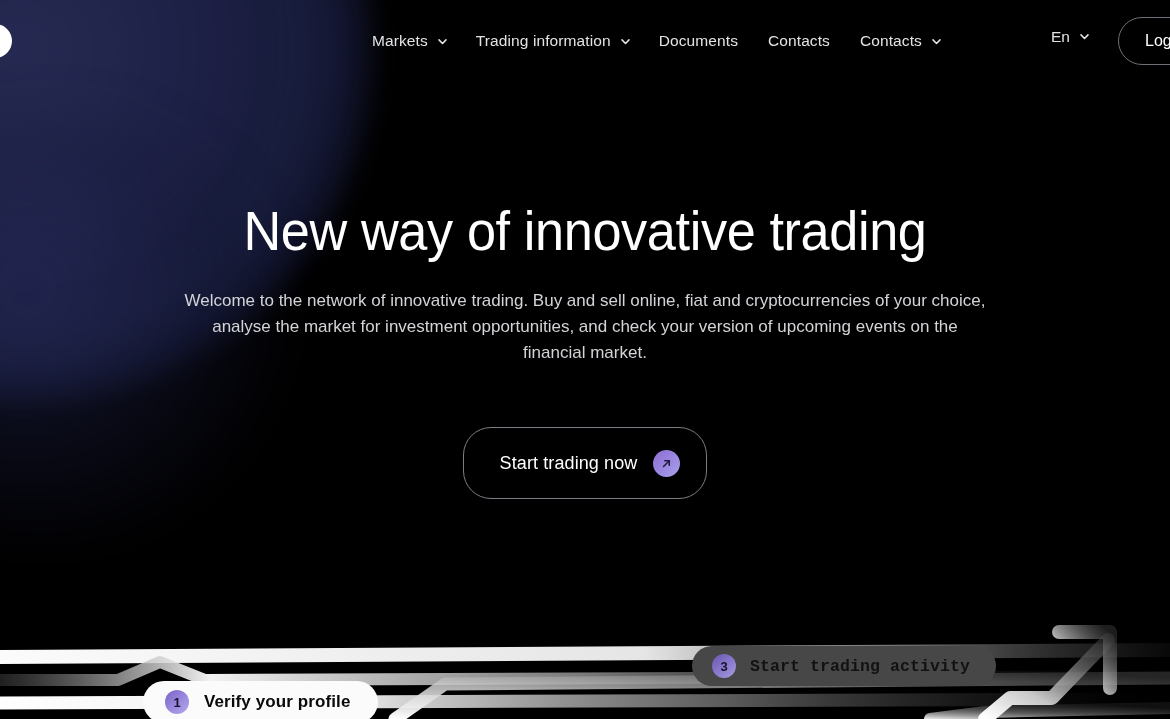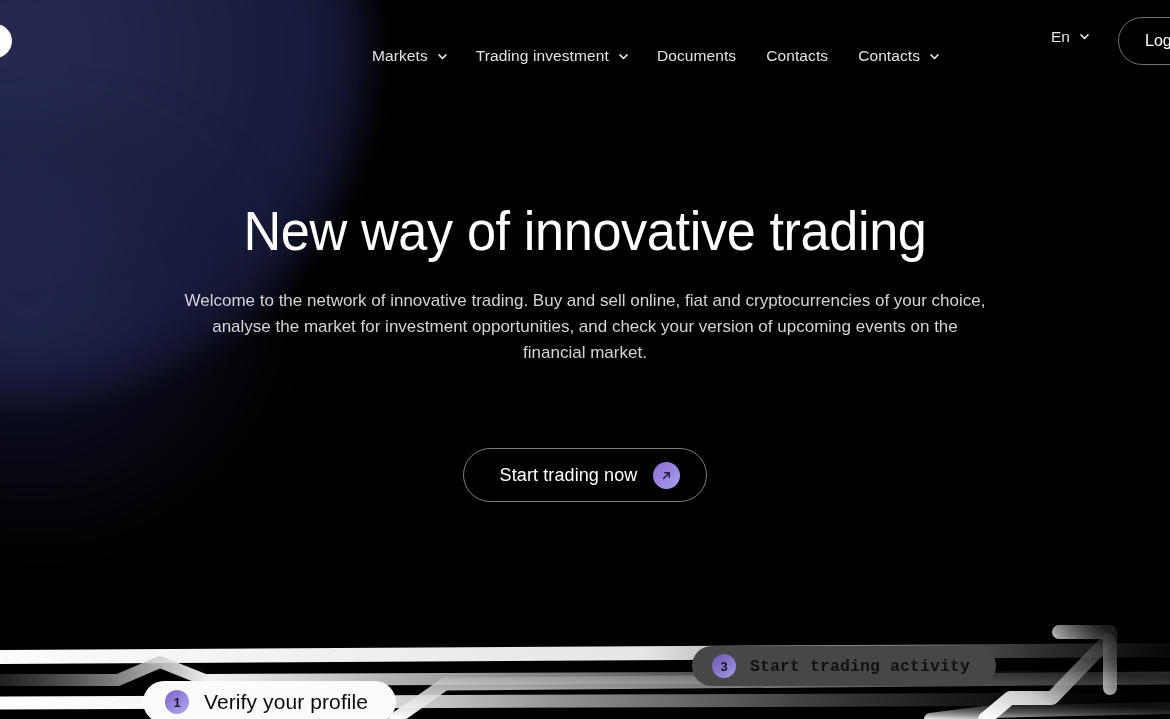--- a/index.html
+++ b/index.html
@@ -88,21 +88,21 @@
     top: 24px;
     width: 34px;
     height: 34px;
     border-radius: 50%;
     background: #ffffff;
   }
 
   .nav {
     position: absolute;
     left: 372px;
-    top: 44px;
+    top: 29px;
     display: flex;
     align-items: center;
     gap: 30px;
     height: 24px;
   }
 
   .nav-item {
     display: flex;
     align-items: center;
     gap: 9px;
@@ -197,27 +197,26 @@
     top: 427px;
     width: 1170px;
     display: flex;
     justify-content: center;
   }
 
   .cta-btn {
     display: flex;
     align-items: center;
     gap: 16px;
-    height: 54px;
+    height: 72px;
     padding: 0 26px 0 36px;
     border: 1px solid #7c7c85;
     border-radius: 28px;
     background: transparent;
     cursor: pointer;
-    margin-top: 21px;
   }
 
   .cta-label {
     font-size: 18px;
     color: #ffffff;
     font-family: "Liberation Sans", sans-serif;
     letter-spacing: .1px;
     white-space: nowrap;
   }
 
@@ -270,22 +269,22 @@
   .pill-light {
     left: 143px;
     top: 681px;
     height: 42px;
     padding: 0 28px 0 22px;
     gap: 15px;
     background: #fbfbfb;
     z-index: 25;
   }
   .pill-light .pill-label {
-    font-size: 21px;
-    font-weight: 400;
+    font-size: 17px;
+    font-weight: 700;
     color: #0a0a0a;
     letter-spacing: .1px;
   }
 
   .pill-dark {
     left: 692px;
     top: 646px;
     height: 40px;
     padding: 0 26px 0 20px;
     gap: 14px;
@@ -389,21 +388,21 @@
     <div class="nav-item">
       <span>Markets</span>
       <span class="chev">
         <svg viewBox="0 0 12 12" width="11" height="11">
           <path d="M2.2 4.2 L6 8.1 L9.8 4.2" stroke="#e3e3e5" stroke-width="1.7" fill="none" stroke-linecap="round" stroke-linejoin="round"></path>
         </svg>
       </span>
     </div>
 
     <div class="nav-item">
-      <span>Trading investment</span>
+      <span>Trading information</span>
       <span class="chev">
         <svg viewBox="0 0 12 12" width="11" height="11">
           <path d="M2.2 4.2 L6 8.1 L9.8 4.2" stroke="#e3e3e5" stroke-width="1.7" fill="none" stroke-linecap="round" stroke-linejoin="round"></path>
         </svg>
       </span>
     </div>
 
     <div class="nav-item">
       <span>Documents</span>
     </div>

